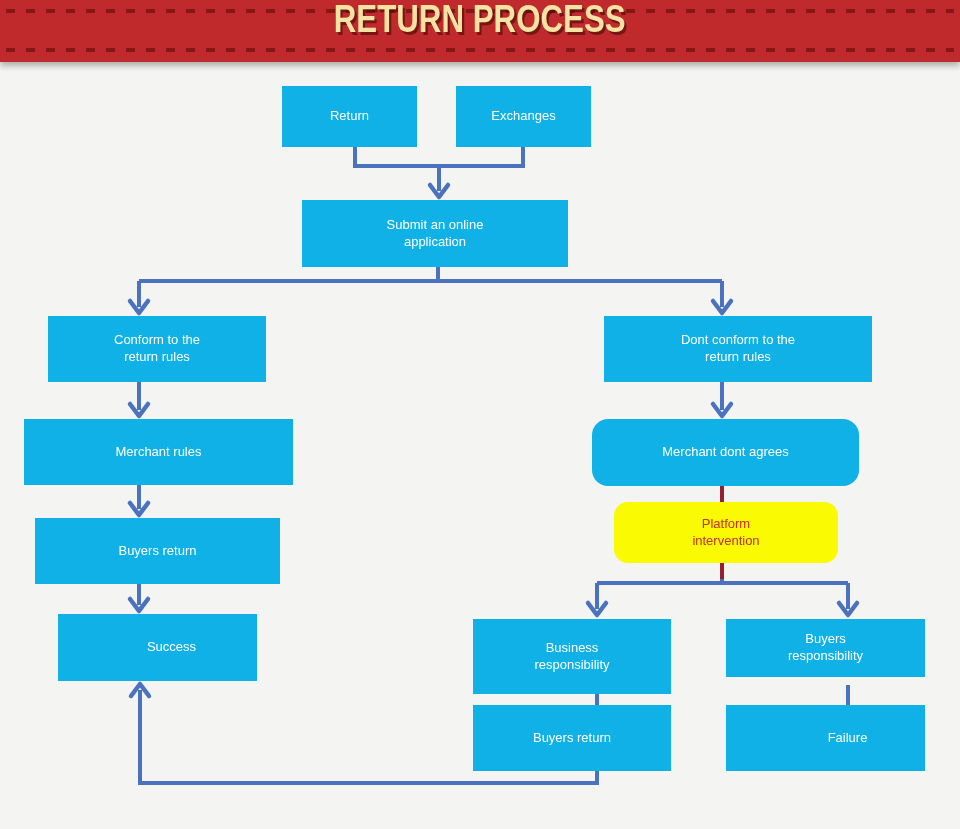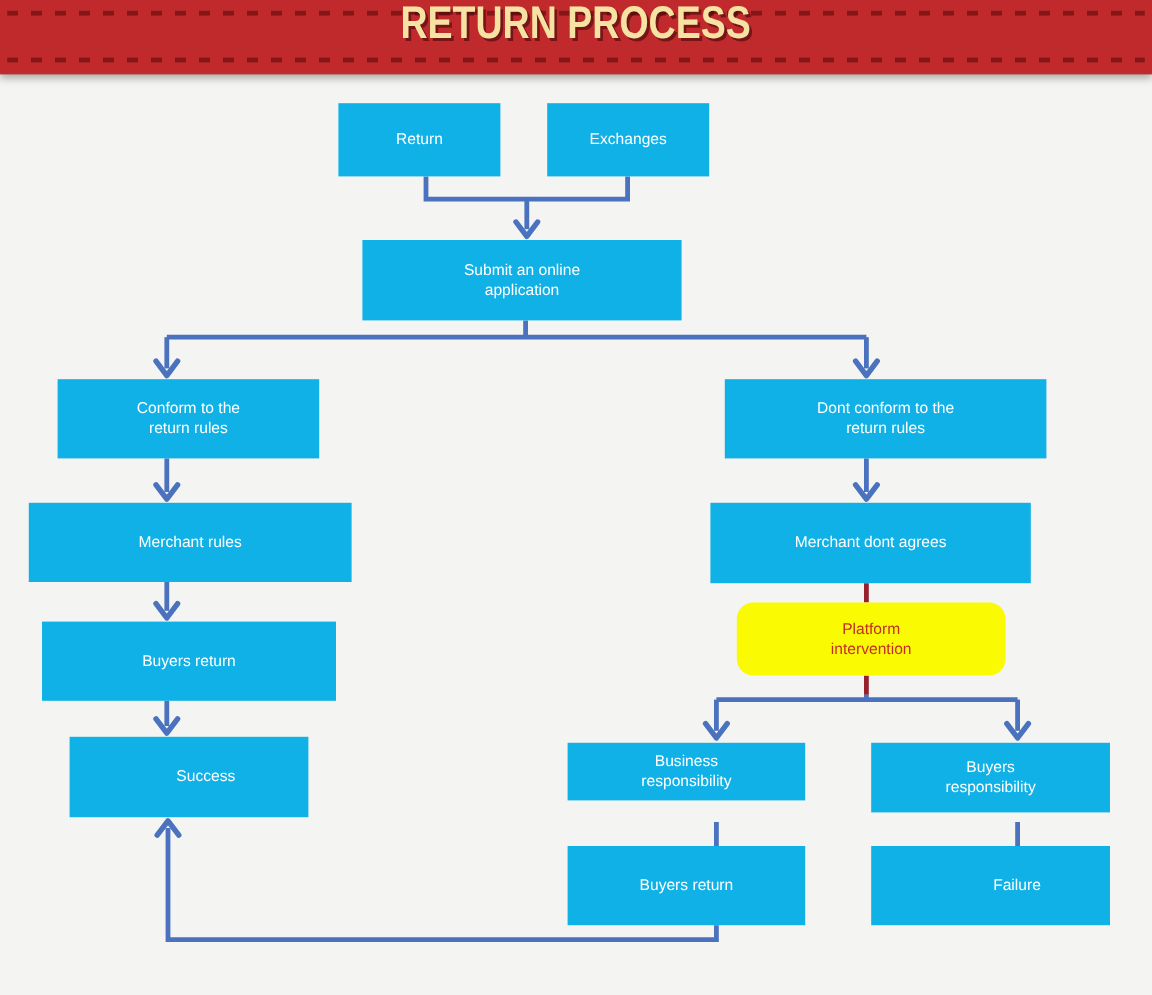--- a/index.html
+++ b/index.html
@@ -91,23 +91,23 @@
       <div class="node cyan" style="left: 456px; top: 86px; width: 135px; height: 61px;">Exchanges</div>
       <div class="node cyan" style="left: 302px; top: 200px; width: 266px; height: 67px;">Submit an online
 application</div>
       <div class="node cyan" style="left: 24px; top: 316px; width: 218px; height: 66px; margin-left: 24px;">Conform to the
 return rules</div>
       <div class="node cyan" style="left: 24px; top: 419px; width: 269px; height: 66px;">Merchant rules</div>
       <div class="node cyan" style="left: 35px; top: 518px; width: 245px; height: 66px;">Buyers return</div>
       <div class="node cyan" style="left: 58px; top: 614px; width: 199px; height: 67px; padding-left: 28px;">Success</div>
       <div class="node cyan" style="left: 604px; top: 316px; width: 268px; height: 66px;">Dont conform to the
 return rules</div>
-      <div class="node cyan" style="left: 592px; top: 419px; width: 267px; height: 67px;">Merchant dont agrees</div>
+      <div class="node cyan" style="left: 592px; top: 419px; width: 267px; height: 67px; border-radius: 16px;">Merchant dont agrees</div>
       <div class="node yellow" style="left: 614px; top: 502px; width: 224px; height: 61px;">Platform
 intervention</div>
-      <div class="node cyan" style="left: 473px; top: 619px; width: 198px; height: 48px;">Business
+      <div class="node cyan" style="left: 473px; top: 619px; width: 198px; height: 75px;">Business
 responsibility</div>
       <div class="node cyan" style="left: 726px; top: 619px; width: 199px; height: 58px;">Buyers
 responsibility</div>
       <div class="node cyan" style="left: 473px; top: 705px; width: 198px; height: 66px;">Buyers return</div>
       <div class="node cyan" style="left: 726px; top: 705px; width: 199px; height: 66px; padding-left: 44px;">Failure</div>
     </div>
 </div>
 
 </body></html>

